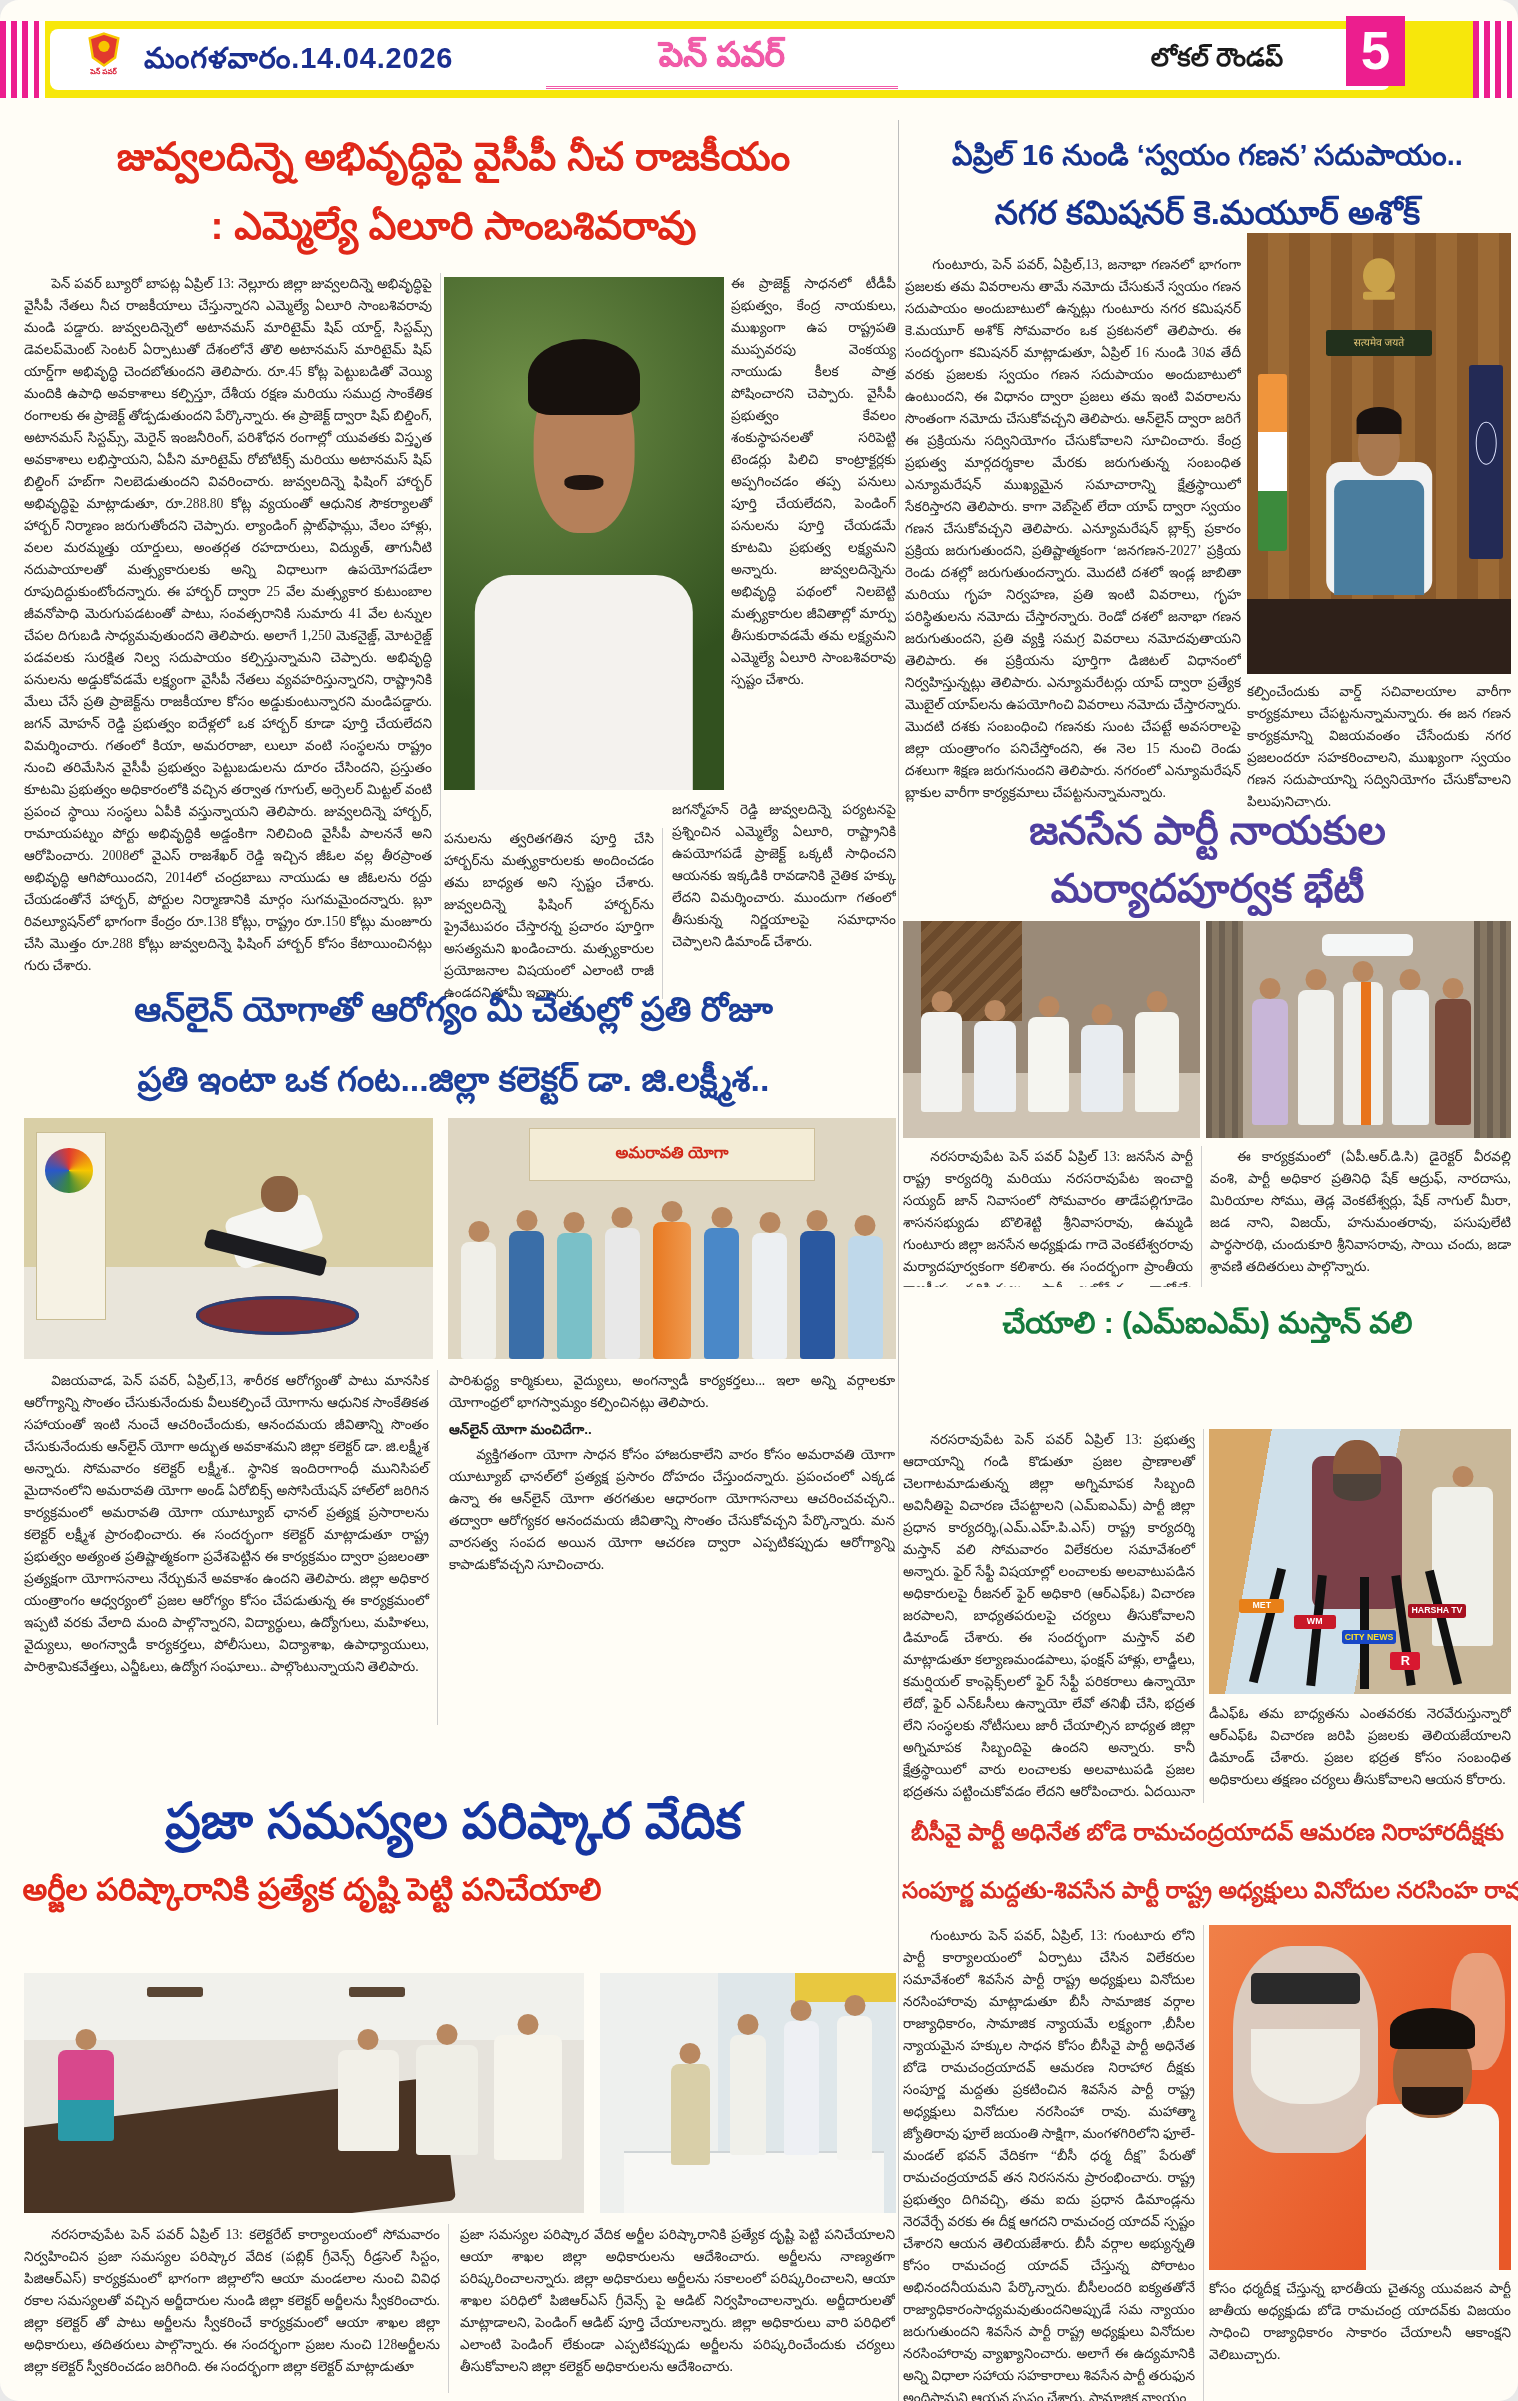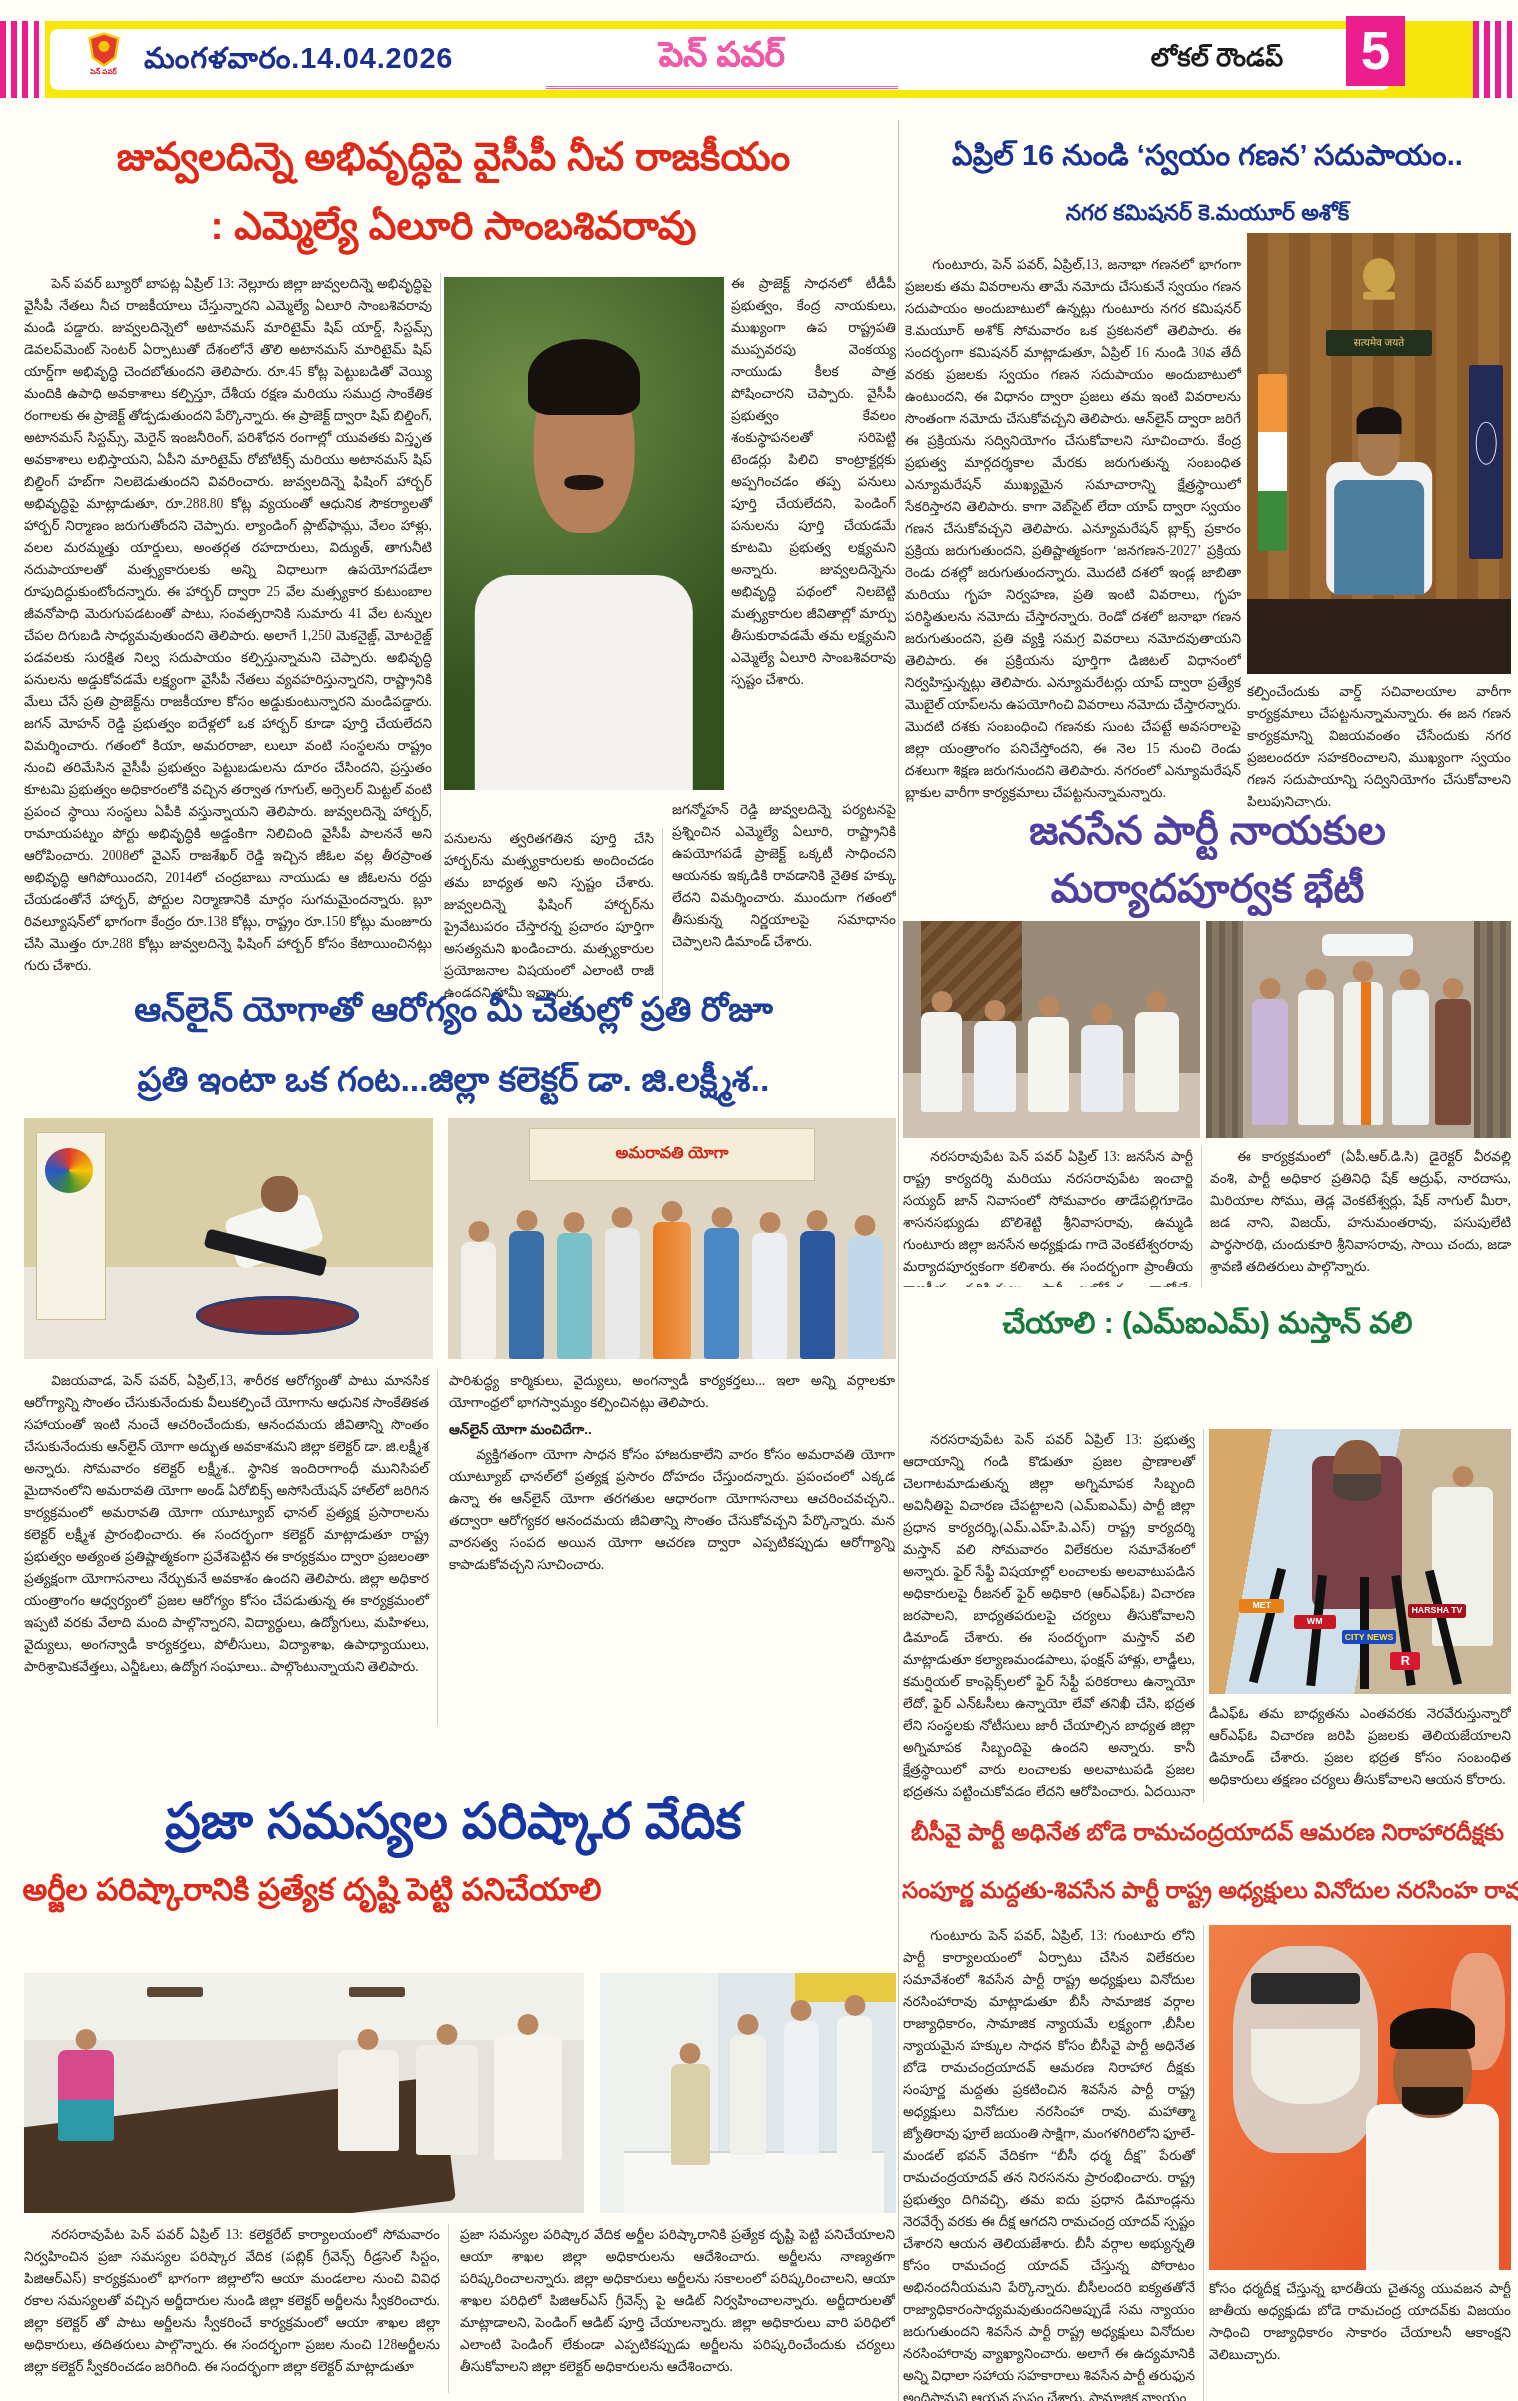--- a/index.html
+++ b/index.html
@@ -1,20 +1,21 @@
 <!DOCTYPE html>
 <html style="font-size:12.8px"><head>
 <meta charset="utf-8">
 <style>
   * { margin:0; padding:0; box-sizing:border-box; }
   html,body { background:#e9e9e9; }
   #page {
     position:relative; width:1518px; height:2401px; margin:0 auto;
     background:#fffdf6; overflow:hidden;
     font-family:"Liberation Serif", serif;
+    border-radius:19px;
   }
   .abs { position:absolute; }
   
   #topbar { left:0; top:21px; width:1518px; height:77px; background:#f7e70b; }
   .edge-stripes { top:0; height:77px; width:45px;
     background:repeating-linear-gradient(90deg,#ec1e8e 0 5.6px,#ffffff 5.6px 11.2px); }
   #hdr-panel { left:50px; top:8px; width:1340px; height:61px; background:#ffffff; border-radius:8px; }
   #hdr-logo { left:27px; top:3.2px; width:53px; height:54px; text-align:center; }
   #hdr-logo svg { display:block; margin:0 auto; }
   #hdr-logo .cap { font-family:"Liberation Sans",sans-serif; font-size:7.2px; font-weight:bold; color:#d81830; }
@@ -27,21 +28,21 @@
   #hdr-section { left:1023px; top:14.4px; width:288px; text-align:center;
     font-family:"Liberation Sans",sans-serif; font-size:25.6px; font-weight:bold; color:#1b1b1b; }
   #hdr-pageno { left:1346px; top:-4.8px; width:59px; height:70px; background:#ec1e8e;
     color:#fff; font-family:"Liberation Sans",sans-serif; font-size:53px; font-weight:bold;
     text-align:center; line-height:70px; }
   
   .hl { font-family:"Liberation Sans",sans-serif; font-weight:bold; text-align:center; }
   .hl div { white-space:nowrap; }
   #mla-hl   { left:16px;  top:122px;  width:875px; color:#e02818; font-size:39px; line-height:69px; }
   #census-hl{ left:902px; top:126px; width:611px;  color:#17338f; font-size:29px; line-height:58px; }
-  #census-hl .l2 { font-size:22px; }
+  #census-hl .l2 { font-size:33px; }
   #yoga-hl  { left:16px;  top:974px; width:875px; color:#1d3f9a; font-size:34px; line-height:70px; }
   #jsn-hl   { left:902px; top:801px; width:611px; color:#4f3f9f; font-size:40px; line-height:58px; font-weight:800; }
   #mim-hl   { left:902px; top:1289px; width:611px; color:#157a3c; font-size:30px; line-height:67px; }
   #praja-hl { left:16px;  top:1778px; width:875px; color:#1535a0; font-size:50px; line-height:86px; }
   .praja-sub{ left:22.4px; width:871px; color:#e02818; font-family:"Liberation Sans",sans-serif;
               font-weight:bold; font-size:31px; text-align:left; white-space:nowrap; }
   #bcy-hl   { left:902px; top:1803px; width:611px; color:#d93025; font-size:23px; line-height:58px; font-weight:bold; }
   
   .bt { font-size:13.6px; line-height:1.62; text-align:justify; color:#1c1c1c; overflow:hidden;
         word-break:break-word; }

